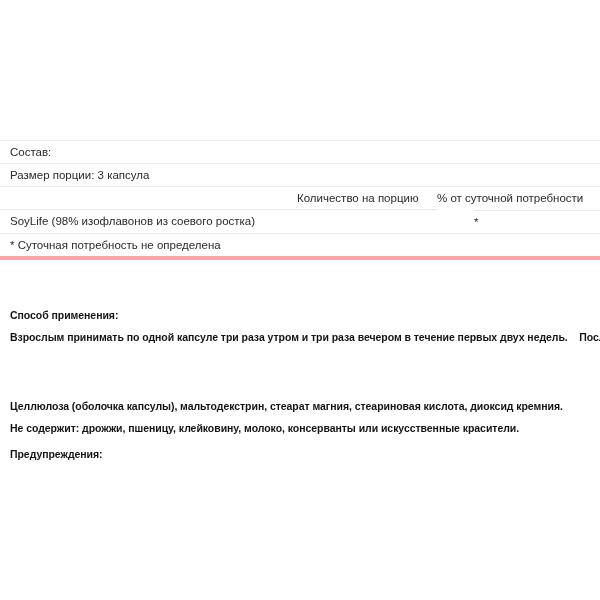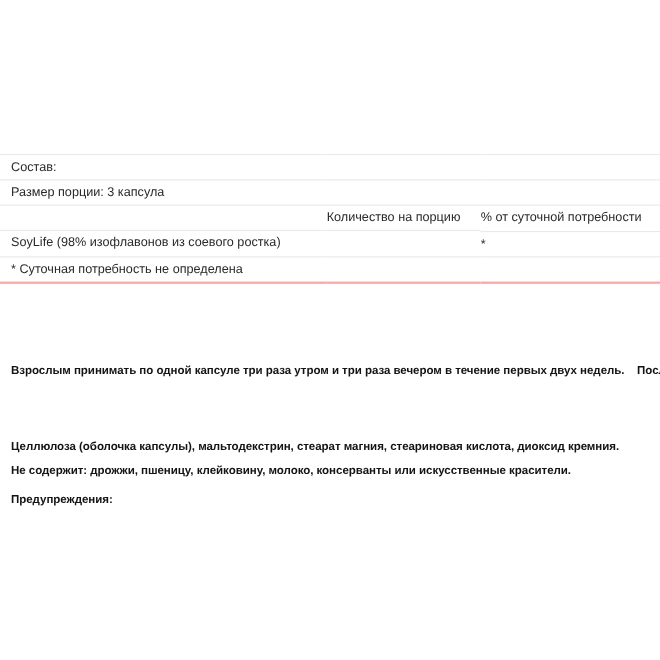--- a/index.html
+++ b/index.html
@@ -37,25 +37,25 @@
     padding: 4px 0 3px 0;
     font-family: "Liberation Sans", sans-serif;
     font-size: 11.5px;
     font-weight: normal;
     line-height: 15px;
     color: #2a2a2a;
     vertical-align: top;
     height: 15px;
   }
   .facts-table tr.last-row td {
-    border-bottom: 2px solid #fca5a5;
+    border-bottom: 4px solid #fca5a5;
   }
   .col-name   { width: 287px; padding-left: 10px !important; }
   .col-amount { width: 140px; }
-  .col-dv     { width: 163px; }
+  .col-dv     { width: 163px; margin-left: 37px; }
 
   .amount-cell { padding-left: 0; margin-top: 39px; }
   .dv-cell     { padding-left: 0; }
 
   .star {
     display: inline-block;
     font-size: 11.5px;
     line-height: 15px;
   }
 
@@ -115,20 +115,21 @@
       </tr>
 
       <tr class="last-row">
         <td class="col-name">* Суточная потребность не определена</td>
         <td class="col-amount amount-cell"></td>
         <td class="col-dv dv-cell"></td>
       </tr>
     </tbody>
   </table>
 
+  <div class="body-block b-usage-title">Способ применения:</div>
   <div class="body-block b-usage-text nbsp-gap">Взрослым принимать по одной капсуле три раза утром и три раза вечером в течение первых двух недель.    После двух недель применения - изменить дозу и принимать по 2 капсулы два раза в день или по указанию врача. Напомним, проконсультируйтесь со своим врачом, если вы принимаете другие добавки или лекарства.</div>
 
   <div class="body-block b-other-text">Целлюлоза (оболочка капсулы), мальтодекстрин, стеарат магния, стеариновая кислота, диоксид кремния.</div>
 
   <div class="body-block b-free-text">Не содержит: дрожжи, пшеницу, клейковину, молоко, консерванты или искусственные красители.</div>
 
   <div class="body-block b-warn-title">Предупреждения:</div>
 
 </div>
 

